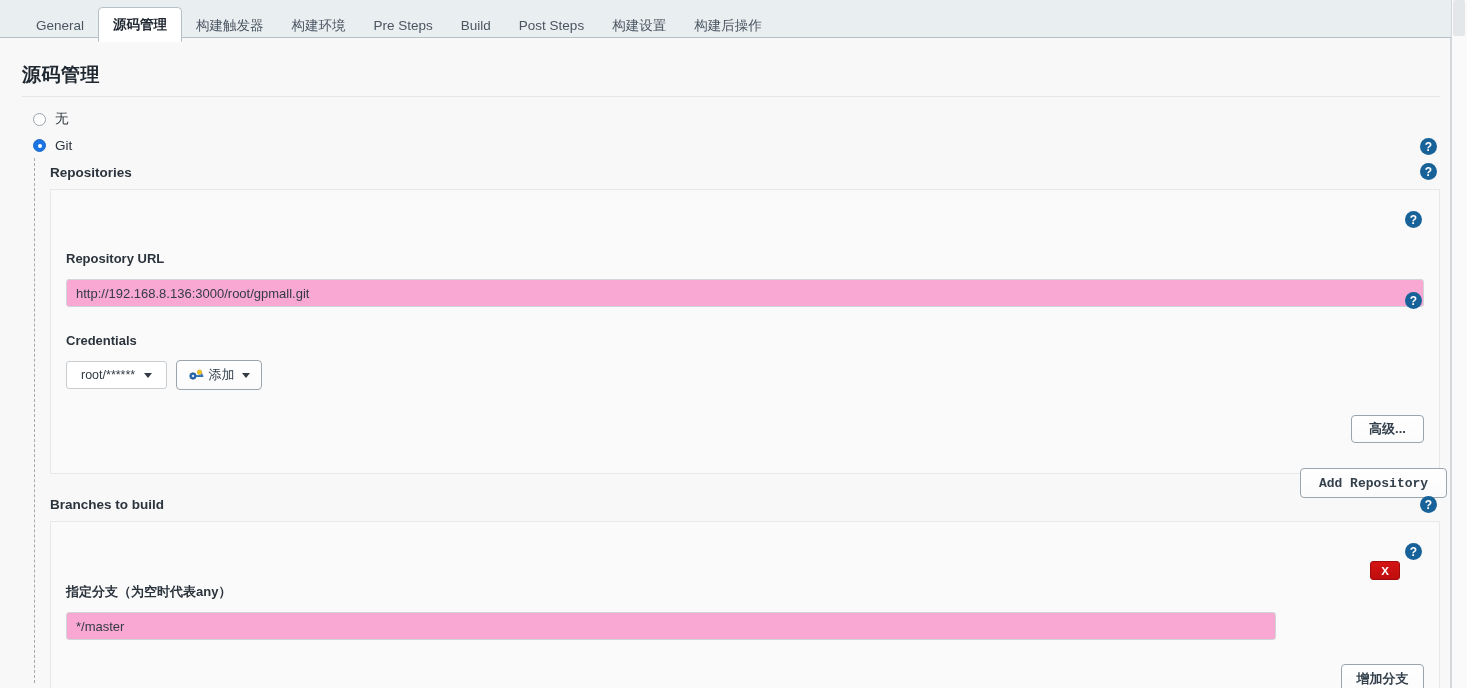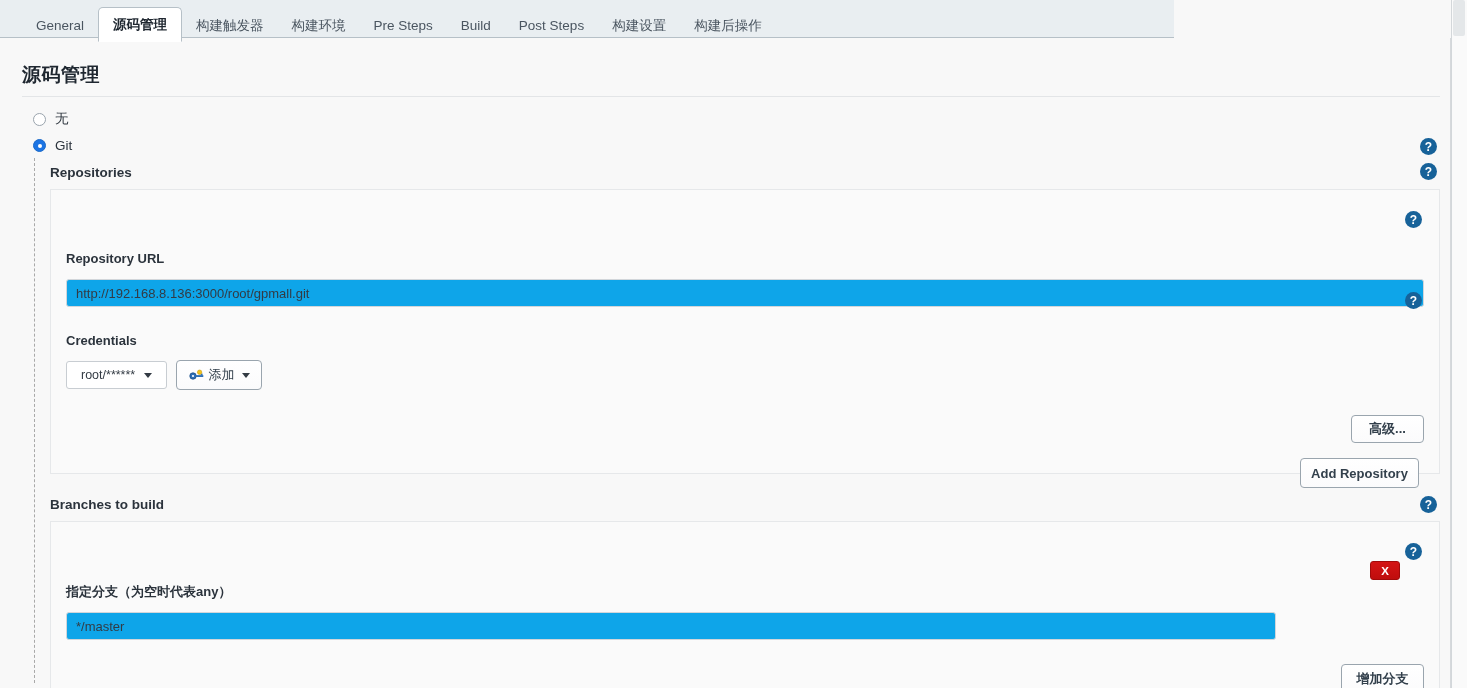--- a/index.html
+++ b/index.html
@@ -16,21 +16,21 @@
     width: 1467px;
     height: 688px;
     background: #f8f8f8;
     overflow: hidden;
   }
 
   
   .tabbar {
     position: absolute;
     top: 0; left: 0;
-    width: 1174px;
+    width: 1451px;
     height: 38px;
     background: #e9eef1;
     border-bottom: 1px solid #b6c0c7;
   }
   .tabs {
     position: absolute;
     left: 22px; top: 0;
     display: flex;
     align-items: flex-end;
     height: 38px;
@@ -179,21 +179,21 @@
   .lbl-repo-url    { left: 66px; top: 213px; }
   .lbl-credentials { left: 66px; top: 295px; }
   .lbl-branch-spec { left: 66px; top: 545px; }
 
   .text-input {
     position: absolute;
     height: 28px;
     padding: 0 9px;
     font-size: 13px;
     color: #333b44;
-    background: #0ea5e9;
+    background: #f9a8d4;
     border: 1px solid #d2d6da;
     border-radius: 3px;
     font-family: "Liberation Sans", "DejaVu Sans", sans-serif;
     line-height: 26px;
   }
   .in-repo-url { left: 66px; top: 241px; width: 1358px; }
   .in-branch   { left: 66px; top: 574px; width: 1210px; }
 
   
   .cred-select {
@@ -236,21 +236,21 @@
     white-space: nowrap;
   }
   .btn-add-cred {
     left: 176px; top: 322px;
     width: 86px; height: 30px;
     gap: 4px;
     font-weight: normal;
     text-align: right;
   }
   .btn-advanced   { left: 1351px; top: 377px; width: 73px;  height: 28px; }
-  .btn-add-repo   { left: 1300px; top: 420px; width: 119px; height: 30px; }
+  .btn-add-repo   { left: 1300px; top: 430px; width: 147px; height: 30px; font-family: Liberation Mono, monospace; }
   .btn-add-branch { left: 1341px; top: 626px; width: 83px;  height: 30px; }
 
   .key-icon { flex: none; }
 
   
   .btn-delete {
     position: absolute;
     left: 1370px; top: 523px;
     width: 30px; height: 19px;
     background: linear-gradient(#d41414, #bf0d0d);

